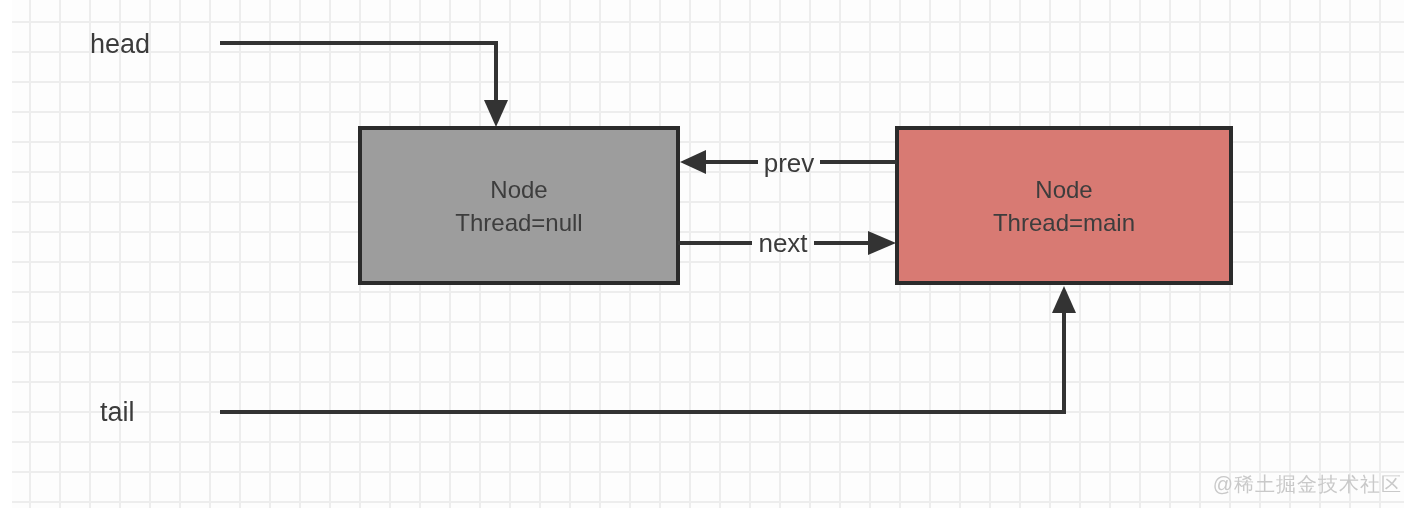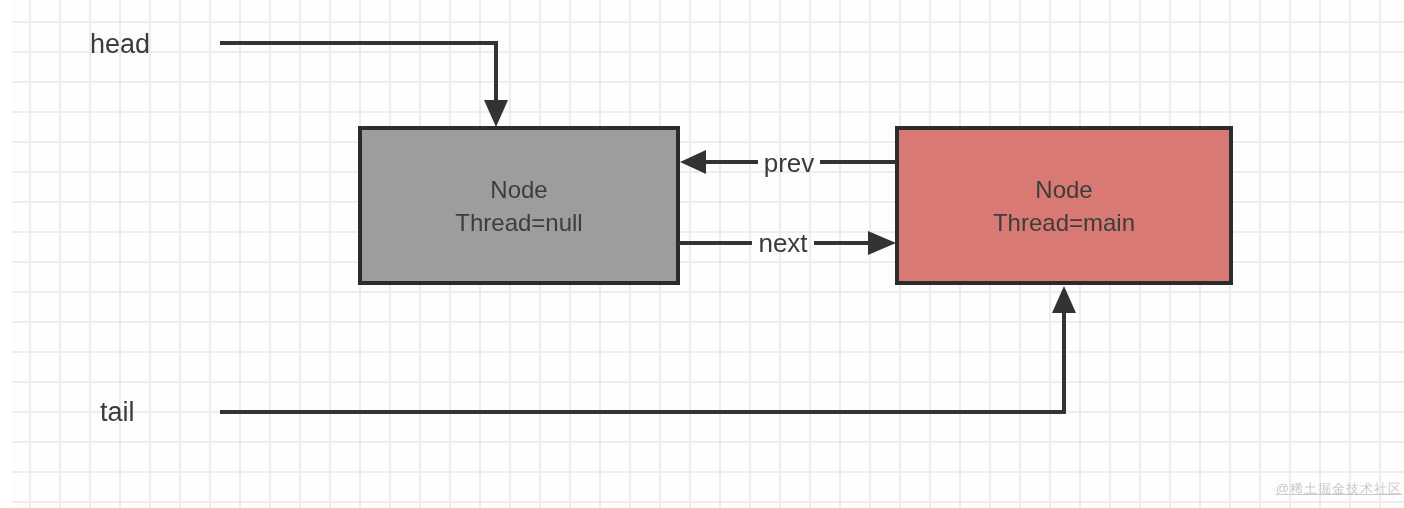--- a/index.html
+++ b/index.html
@@ -53,24 +53,23 @@
   .node-label {
     fill: var(--node-text, #3d3d3d);
     font-size: 24px;
     text-anchor: middle;
     font-family: "Liberation Sans", sans-serif;
   }
   .watermark {
     position: absolute;
     right: 14px;
     bottom: 10px;
-    font-size: 13px;
+    font-size: 20px;
     color: var(--watermark, #c9c9c9);
     letter-spacing: 1px;
-    text-decoration: underline;
   }
 </style>
 </head>
 <body>
 
 <div class="canvas">
   <svg class="diagram" viewBox="0 0 1404 508">
 
     <g>
       <text class="pointer-label" x="78" y="53">head</text>

